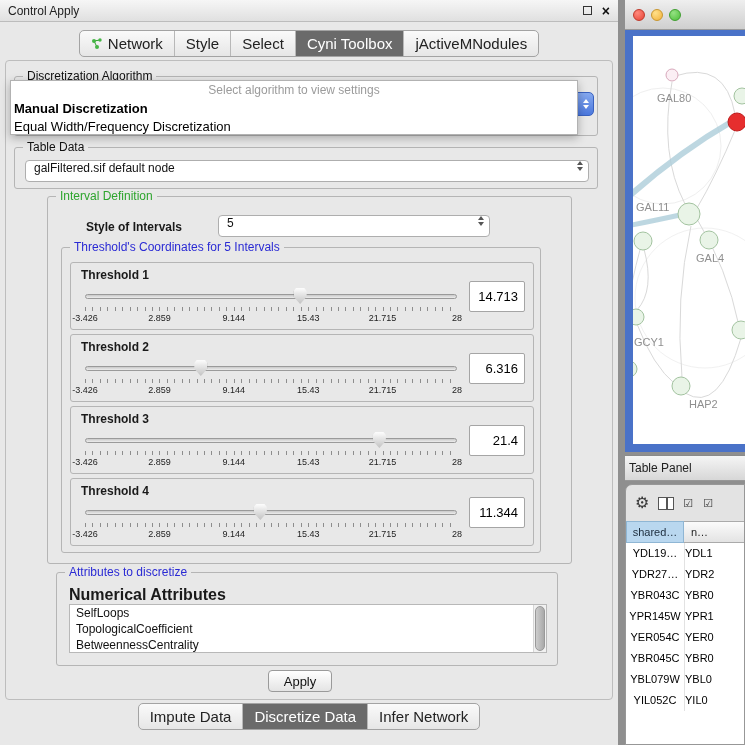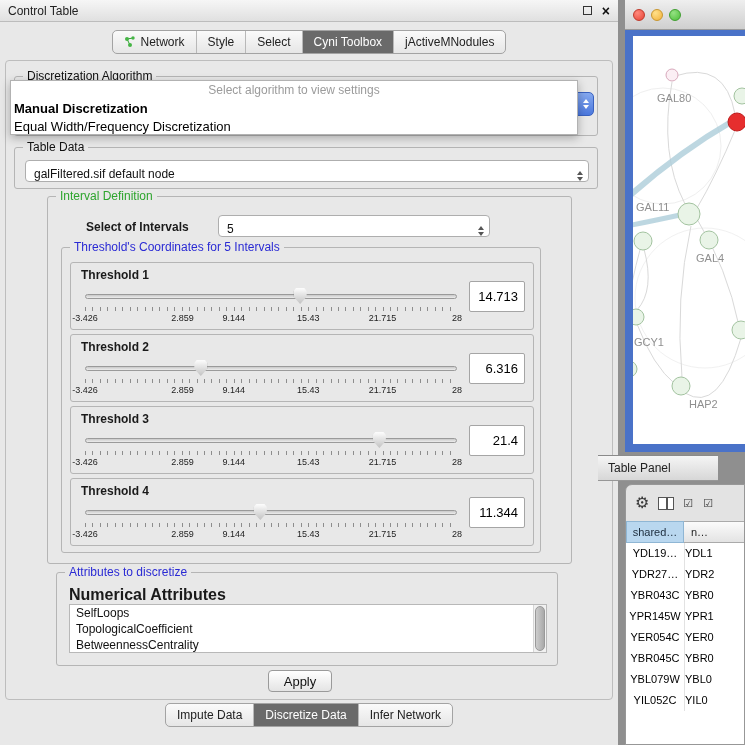--- a/index.html
+++ b/index.html
@@ -11,37 +11,37 @@
   .control-panel { position:absolute; left:0; top:0; width:618px; height:745px; background:#e8e8e8; }
   .titlebar { height:22px; background:linear-gradient(#f6f6f6,#e0e0e0); border-bottom:1px solid #bcbcbc;
               display:flex; align-items:center; padding:0 8px; }
   .titlebar .title { font-size:12px; color:#222; }
   .float-box { margin-left:auto; width:9px; height:9px; border:1.5px solid #333; margin-right:10px; }
   .close-x { font-weight:bold; font-size:14px; color:#111; line-height:1; }
 
   .tabstrip-wrap { position:absolute; left:0; width:618px; display:flex; justify-content:center; }
   .tabstrip { display:inline-flex; border:1px solid #a3a3a3; border-radius:5px; overflow:hidden;
               background:linear-gradient(#fafafa,#e6e6e6); }
-  .tab { padding:4px 11px; font-size:12px; color:#222; border-right:1px solid #b8b8b8;
+  .tab { padding:4px 11px; font-size:15px; color:#222; border-right:1px solid #b8b8b8;
          display:flex; align-items:center; gap:5px; white-space:nowrap; }
   .tab:last-child { border-right:none; }
   .tab.selected { background:#6a6a6a; color:#fff; border-radius:0; }
   .top-tabs { top:30px; }
   .bottom-tabs { top:703px; }
 
   .panel-outline { position:absolute; left:5px; top:60px; width:608px; height:640px;
                    border:1px solid #bdbdbd; border-radius:4px; background:#e8e8e8; }
 
   .group { position:absolute; border:1px solid #b5b5b5; border-radius:3px; }
   .gtitle { position:absolute; top:-8px; left:8px; background:#e8e8e8; padding:0 4px; font-size:12px; color:#111; }
   .gtitle.green { color:#2ea52e; }
   .gtitle.blue { color:#2a2ad4; }
 
   
-  .combo { position:absolute; display:flex; align-items:flex-end; background:#fff; border:1px solid #aeaeae;
+  .combo { position:absolute; display:flex; align-items:flex-start; background:#fff; border:1px solid #aeaeae;
            border-radius:4px; font-size:12px; padding-left:8px; color:#111; }
   .combo .arrows { margin-left:auto; display:flex; flex-direction:column; align-items:center; gap:2px; padding-right:5px; }
   .tri-up { width:0; height:0; border-left:3.5px solid transparent; border-right:3.5px solid transparent; border-bottom:4px solid #555; }
   .tri-down { width:0; height:0; border-left:3.5px solid transparent; border-right:3.5px solid transparent; border-top:4px solid #555; }
 
   
   .algo-group { left:14px; top:76px; width:584px; height:60px; }
   .combo-fragment { position:absolute; left:577px; top:92px; width:17px; height:24px; z-index:4;
                     background:linear-gradient(#86a9ef,#4a77dd); border:1px solid #3a62c0;
                     border-radius:0 5px 5px 0; display:flex; flex-direction:column; align-items:center; justify-content:center; gap:2px; }
@@ -70,21 +70,21 @@
   .track { position:absolute; left:0; right:0; top:7px; height:5px; border:1px solid #9a9a9a;
            border-radius:3px; background:linear-gradient(#c9c9c9,#ededed); }
   .thumb { position:absolute; top:1px; width:13px; height:16px; margin-left:-6px;
            background:linear-gradient(#fdfdfd,#c2c2c2);
            clip-path:polygon(18% 0,82% 0,100% 18%,100% 55%,50% 100%,0 55%,0 18%);
            filter:drop-shadow(0 0 1px #777); }
   .ticks { position:absolute; left:14px; top:44px; width:372px; height:4px;
            background:repeating-linear-gradient(90deg,#8d8d8d 0 1px,transparent 1px 7.44px); }
   .scale { position:absolute; left:14px; top:50px; width:372px; height:12px; font-size:9px; color:#222; }
   .scale span { position:absolute; transform:translateX(-50%); white-space:nowrap; }
-  .scale span:nth-child(1){left:0%;} .scale span:nth-child(2){left:20%;margin-left:23px;}
+  .scale span:nth-child(1){left:0%;} .scale span:nth-child(2){left:20%;}
   .scale span:nth-child(3){left:40%;} .scale span:nth-child(4){left:60%;}
   .scale span:nth-child(5){left:80%;} .scale span:nth-child(6){left:100%;}
   .value-field { position:absolute; left:398px; top:18px; width:56px; height:31px; border:1px solid #a5a5a5;
                  border-radius:2px; background:#fff; font-size:13px; text-align:right; padding-right:6px;
                  font-family:"Liberation Sans", sans-serif; }
 
   
   .attrs-group { left:56px; top:572px; width:502px; height:94px; }
   .attrs-label { position:absolute; left:12px; top:13px; font-weight:bold; font-size:16px; }
   .listbox { position:absolute; left:12px; top:31px; width:478px; height:49px; border:1px solid #b8b8b8;
@@ -103,23 +103,23 @@
   .net-titlebar { position:absolute; left:0; top:0; right:0; height:30px;
                   background:linear-gradient(#efefef,#cfcfcf); border-bottom:1px solid #9a9a9a;
                   display:flex; align-items:center; gap:6px; padding-left:8px; }
   .light { width:12px; height:12px; border-radius:50%; }
   .light.red { background:radial-gradient(circle at 35% 30%, #ff8a7d, #e74336); border:1px solid #c0392b; }
   .light.yellow { background:radial-gradient(circle at 35% 30%, #ffe08a, #f2b13a); border:1px solid #c9962e; }
   .light.green { background:radial-gradient(circle at 35% 30%, #95e183, #4cbf39); border:1px solid #3f9e2f; }
   .net-canvas { position:absolute; left:8px; top:36px; right:0; bottom:8px; background:#fff; overflow:hidden; }
 
   
-  .tp-header { position:absolute; left:598px; top:455px; width:120px; height:26px;
+  .tp-header { position:absolute; left:625px; top:455px; width:120px; height:26px;
                background:linear-gradient(#f5f5f5,#d7d7d7); border-top:1px solid #8a8a8a; border-bottom:1px solid #979797;
-               line-height:25px; padding-left:10px; font-size:12px; color:#222; }
+               line-height:25px; padding-left:4px; font-size:12px; color:#222; }
   .table-window { position:absolute; left:625px; top:484px; width:120px; height:261px; background:#e3e3e3;
                   border:1px solid #979797; border-radius:7px 0 0 0; overflow:hidden; }
   .tp-toolbar { height:36px; display:flex; align-items:center; gap:9px; padding-left:9px; }
   .gear { font-size:16px; color:#3a3a3a; line-height:1; }
   .col-icon { width:16px; height:13px; border:1.5px solid #555; background:#fff; position:relative; }
   .col-icon::after { content:""; position:absolute; left:50%; top:0; bottom:0; width:1.5px; background:#555; }
   .chk { font-size:11px; color:#333; letter-spacing:1px; }
   .tp-head-row { display:flex; height:22px; }
   .tp-head-c1 { width:58px; background:#b9d7ef; border:1px solid #8fb6d4; font-size:11px; text-align:center; line-height:20px; color:#1c2c3c; }
   .tp-head-c2 { flex:1; background:linear-gradient(#fbfbfb,#e3e3e3); border-top:1px solid #aaa; border-bottom:1px solid #aaa;
@@ -129,21 +129,21 @@
   .tp-c1 { width:58px; font-size:11px; text-align:center; line-height:21px; color:#000; overflow:hidden; white-space:nowrap; }
   .tp-c2 { flex:1; font-size:11px; line-height:21px; border-left:1px solid #e2e2e2;
            color:#000; overflow:hidden; white-space:nowrap; }
 </style>
 </head>
 <body>
 
 <div class="control-panel">
 
   <div class="titlebar">
-    <span class="title">Control Table</span>
+    <span class="title">Control Apply</span>
     <span class="float-box"></span>
     <span class="close-x">×</span>
   </div>
 
   <div class="tabstrip-wrap top-tabs">
     <div class="tabstrip">
       <div class="tab">
         <svg width="12" height="12" viewBox="0 0 12 12">
           <line x1="3" y1="3" x2="9" y2="2" stroke="#2f9e2f" stroke-width="1"></line>
           <line x1="3" y1="3" x2="6" y2="9" stroke="#2f9e2f" stroke-width="1"></line>
@@ -191,21 +191,21 @@
       <span class="arrows">
           <span class="tri-up"></span>
           <span class="tri-down"></span>
         </span>
     </div>
   </div>
 
   <div class="group interval-group">
     <span class="gtitle green">Interval Definition</span>
 
-    <span class="num-label">Select of Intervals</span>
+    <span class="num-label">Style of Intervals</span>
     <div class="combo num-combo">
       <span>5</span>
       <span class="arrows">
           <span class="tri-up"></span>
           <span class="tri-down"></span>
         </span>
     </div>
 
     <div class="group thresh-group">
       <span class="gtitle blue">Threshold's Coordinates for 5 Intervals</span>

